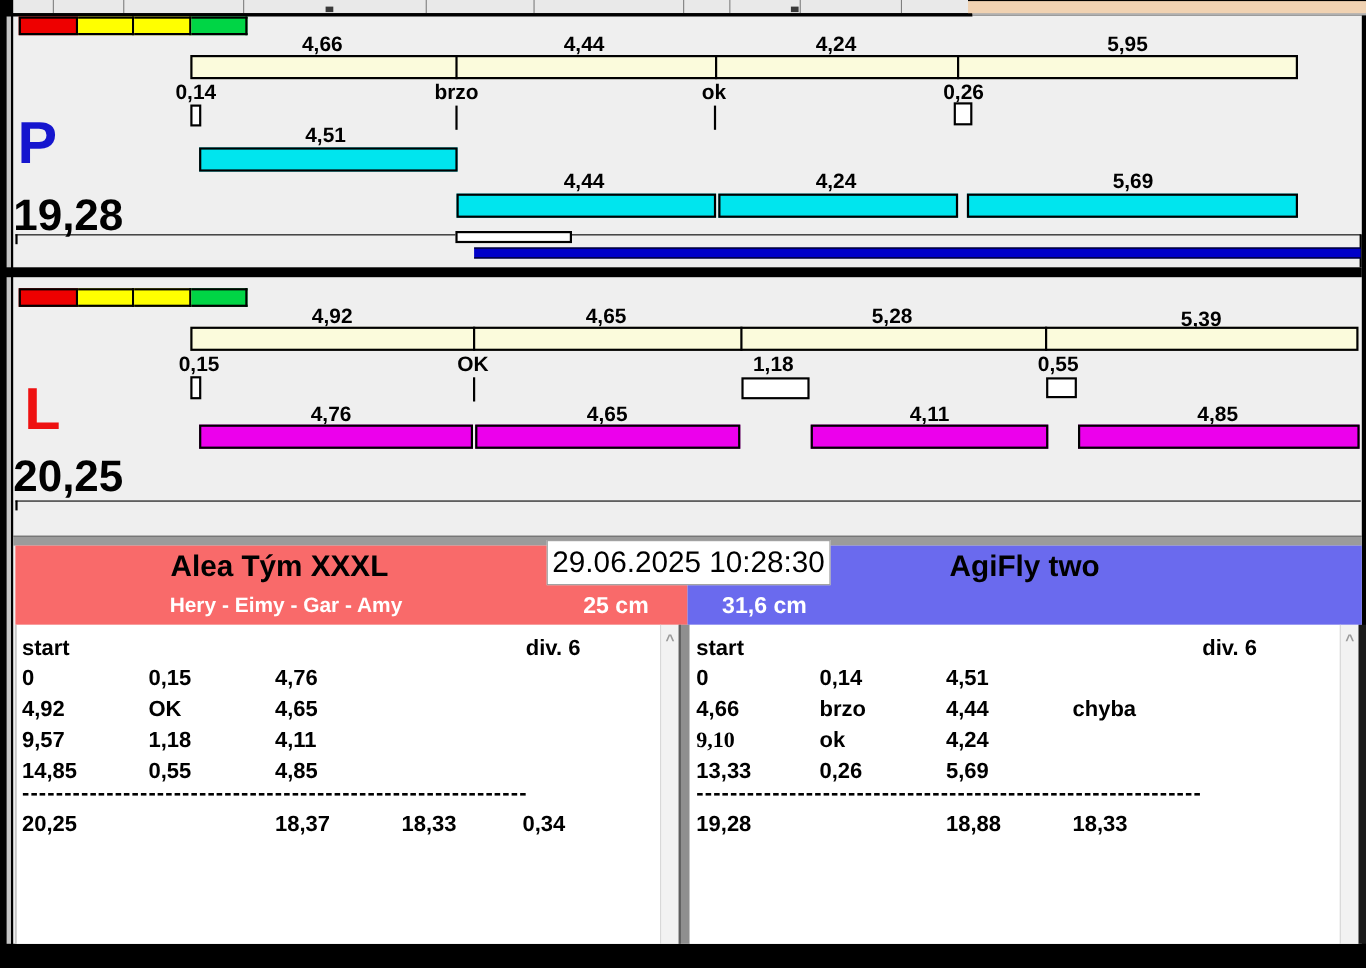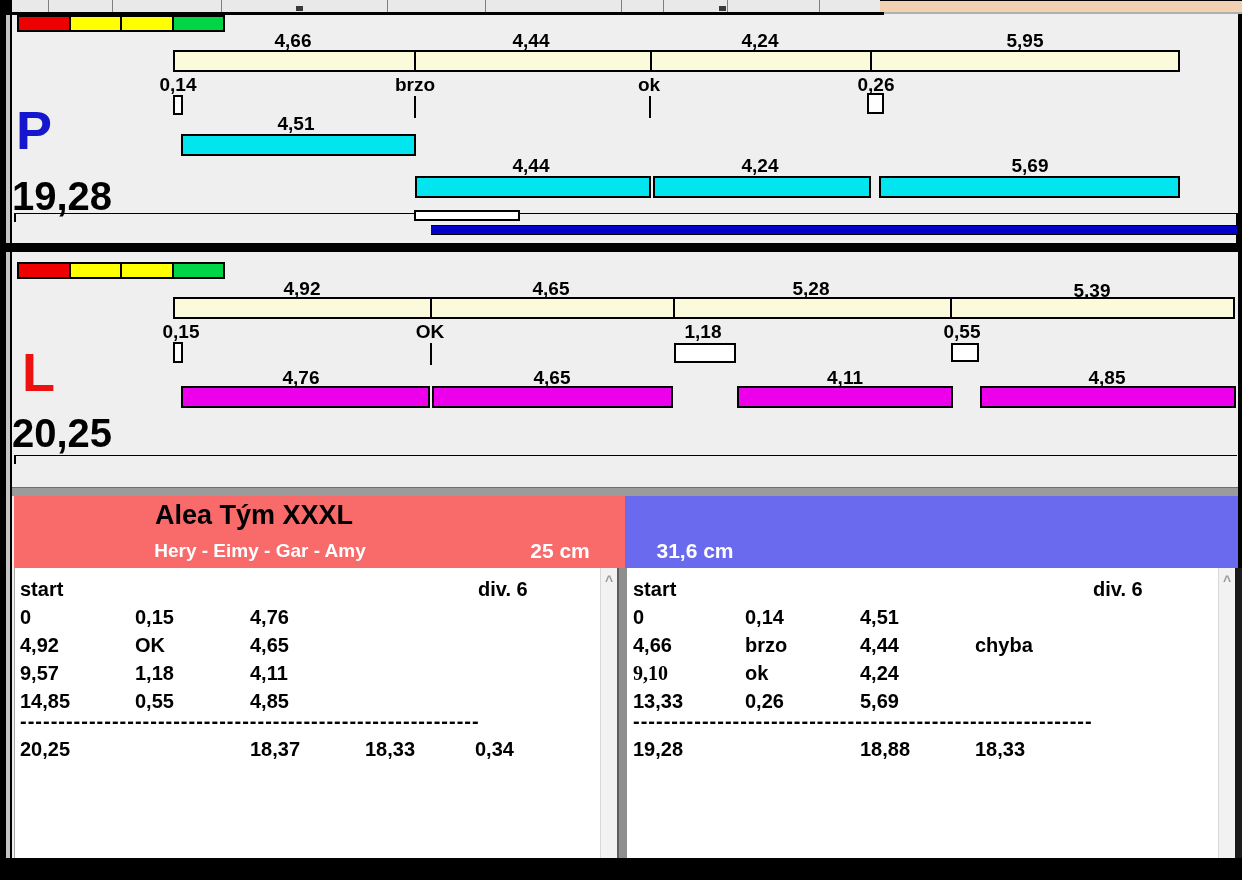--- a/index.html
+++ b/index.html
@@ -145,22 +145,26 @@
 
   <div class="abs" style="left:12px;top:487px;width:1226px;height:9px;background:#9B9B9B;border-top:1px solid #6E6E6E;box-sizing:border-box;"></div>
 
   <div class="abs" style="left:14px;top:496px;width:611px;height:72px;background:#F96A6A;"></div>
   <div class="abs" style="left:625px;top:496px;width:613px;height:72px;background:#6A6AEE;"></div>
 
   <div class="abs teamsub" style="left:65px;top:540px;width:390px;">Hery - Eimy - Gar - Amy</div>
   <div class="abs teamtitle" style="left:14px;top:500px;width:480px;">Alea Tým XXXL</div>
   <div class="abs cmlabel" style="left:505px;top:539px;width:110px;text-align:center;">25 cm</div>
 
+  <div class="abs teamtitle" style="left:625px;top:500px;width:613px;">AgiFly two</div>
   <div class="abs cmlabel" style="left:630px;top:539px;width:130px;">31,6 cm</div>
 
+  <div class="abs" style="left:497px;top:491px;width:258px;height:41px;background:#fff;border:1px solid #999;box-sizing:border-box;">
+    <div style="font-size:27px;color:#000;text-align:center;line-height:39px;white-space:nowrap;">29.06.2025 10:28:30</div>
+  </div>
 
   <div class="abs" style="left:14px;top:568px;width:586px;height:290px;background:#fff;border-left:1px solid #A8A8A8;box-sizing:border-box;"></div>
   <div class="abs scrolltrack" style="left:600px;top:568px;width:17px;height:290px;">
     <div class="caret" style="margin-top:6px;">^</div>
   </div>
   <div class="abs" style="left:617px;top:568px;width:10px;height:290px;background:#8F8F8F;border-left:2px solid #5E5E5E;box-sizing:border-box;"></div>
 
   <div class="abs" style="left:627px;top:568px;width:591px;height:290px;background:#fff;"></div>
   <div class="abs scrolltrack" style="left:1218px;top:568px;width:17px;height:290px;">
     <div class="caret" style="margin-top:6px;">^</div>

